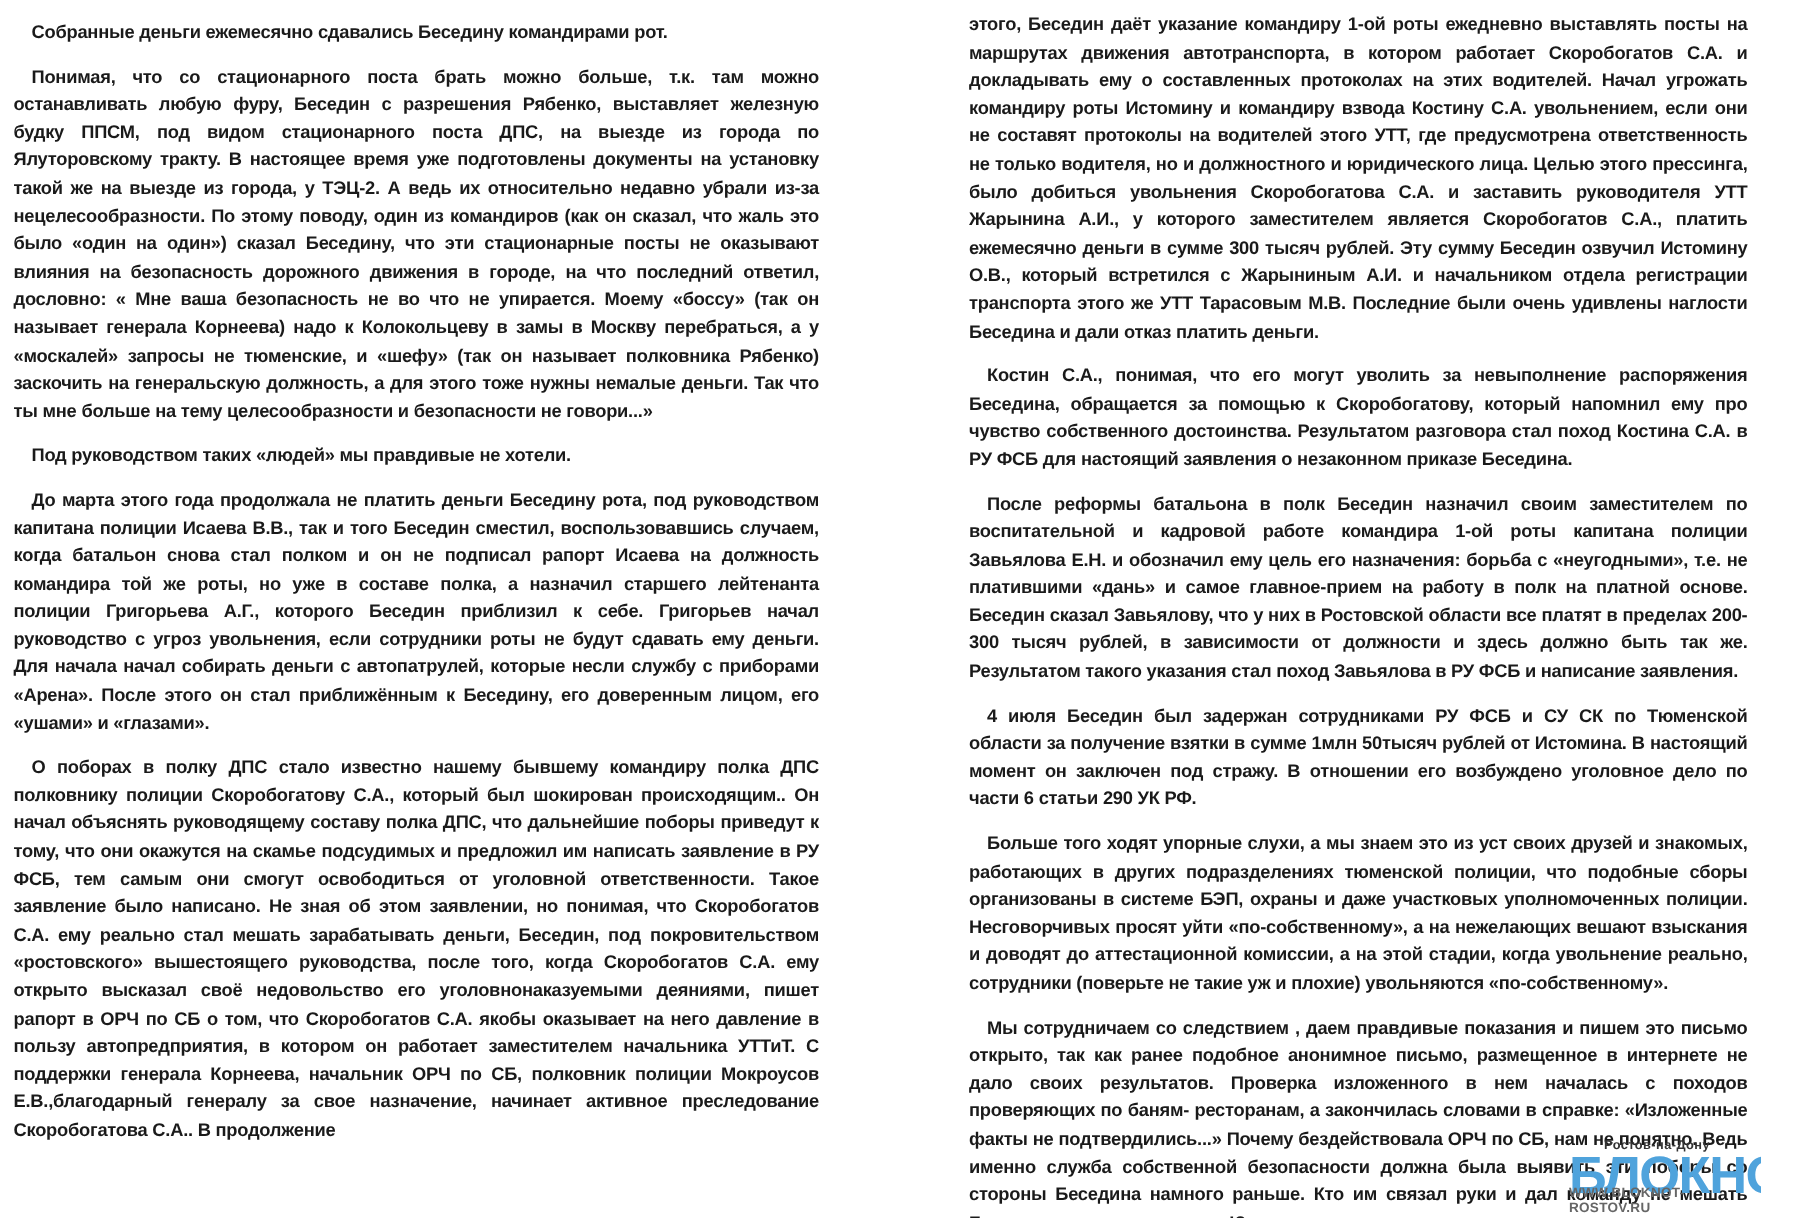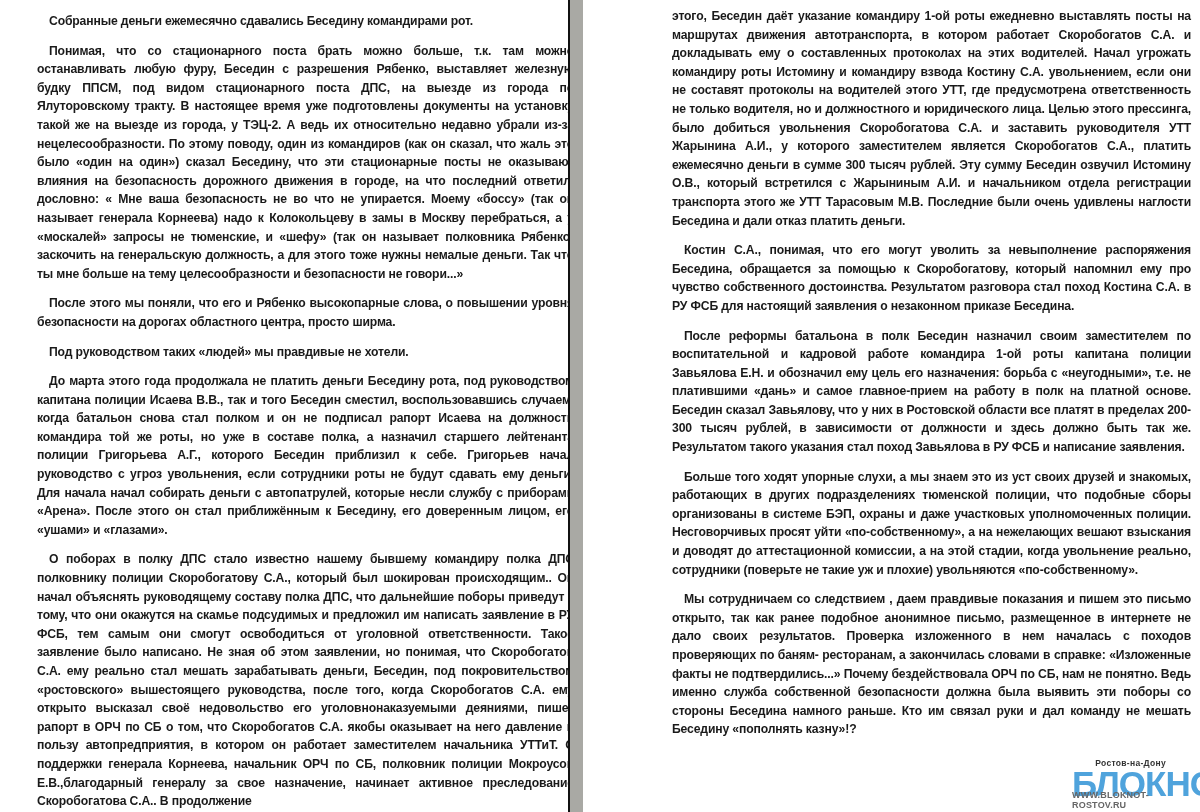--- a/index.html
+++ b/index.html
@@ -5,22 +5,22 @@
   html, body { margin:0; padding:0; }
   body {
     width:1200px; height:812px; overflow:hidden; position:relative;
     background:#ffffff;
     font-family:"Liberation Sans", sans-serif;
     color:#1a1a1a;
   }
   .page {
     position:absolute; top:0; height:812px; background:#fff; overflow:hidden;
   }
-  .page-left { left:0; width:658px;margin-left:28px; }
-  .page-right { left:583px; width:617px; }
+  .page-left { left:0; width:658px; }
+  .page-right { left:557px; width:617px; }
   .divider {
     position:absolute; top:0; left:568px; width:15px; height:812px;
     background:#a9a9a4; border-left:2px solid #111; box-sizing:border-box;
   }
   .text-col {
     position:absolute; font-size:12.2px; line-height:18.6px; font-weight:bold;
     text-align:justify; letter-spacing:-0.15px;
   }
   .page-left .text-col { left:9px; width:537px; top:12px; }
   .page-right .text-col { left:89px; width:519px; top:7px; }
@@ -33,34 +33,34 @@
   .wm-logo { position:absolute; left:0; top:8px; font-size:35px; font-weight:bold; color:#4fa3dc; letter-spacing:-1px; line-height:36px; }
   .wm-url { position:absolute; right:2px; bottom:0; font-size:9px; color:#666; font-weight:bold; letter-spacing:0.2px; }
 </style>
 </head>
 <body>
 
 <div class="page page-left">
   <div class="text-col">
     <p class="para">Собранные деньги ежемесячно сдавались Беседину командирами рот.</p>
     <p class="para">Понимая, что со стационарного поста брать можно больше, т.к. там можно останавливать любую фуру, Беседин с разрешения Рябенко, выставляет железную будку ППСМ, под видом стационарного поста ДПС, на выезде из города по Ялуторовскому тракту. В настоящее время уже подготовлены документы на установку такой же на выезде из города, у ТЭЦ-2. А ведь их относительно недавно убрали из-за нецелесообразности. По этому поводу, один из командиров (как он сказал, что жаль это было «один на один») сказал Беседину, что эти стационарные посты не оказывают влияния на безопасность дорожного движения в городе, на что последний ответил, дословно: « Мне ваша безопасность не во что не упирается. Моему «боссу» (так он называет генерала Корнеева) надо к Колокольцеву в замы в Москву перебраться, а у «москалей» запросы не тюменские, и «шефу» (так он называет полковника Рябенко) заскочить на генеральскую должность, а для этого тоже нужны немалые деньги. Так что ты мне больше на тему целесообразности и безопасности не говори...»</p>
-    <p class="para">После этого мы поняли, что его и Рябенко высокопарные слова, о повышении уровня безопасности на дорогах областного центра, просто ширма.</p>
     <p class="para">Под руководством таких «людей» мы правдивые не хотели.</p>
     <p class="para">До марта этого года продолжала не платить деньги Беседину рота, под руководством капитана полиции Исаева В.В., так и того Беседин сместил, воспользовавшись случаем, когда батальон снова стал полком и он не подписал рапорт Исаева на должность командира той же роты, но уже в составе полка, а назначил старшего лейтенанта полиции Григорьева А.Г., которого Беседин приблизил к себе. Григорьев начал руководство с угроз увольнения, если сотрудники роты не будут сдавать ему деньги. Для начала начал собирать деньги с автопатрулей, которые несли службу с приборами «Арена». После этого он стал приближённым к Беседину, его доверенным лицом, его «ушами» и «глазами».</p>
     <p class="para">О поборах в полку ДПС стало известно нашему бывшему командиру полка ДПС полковнику полиции Скоробогатову С.А., который был шокирован происходящим.. Он начал объяснять руководящему составу полка ДПС, что дальнейшие поборы приведут к тому, что они окажутся на скамье подсудимых и предложил им написать заявление в РУ ФСБ, тем самым они смогут освободиться от уголовной ответственности. Такое заявление было написано. Не зная об этом заявлении, но понимая, что Скоробогатов С.А. ему реально стал мешать зарабатывать деньги, Беседин, под покровительством «ростовского» вышестоящего руководства, после того, когда Скоробогатов С.А. ему открыто высказал своё недовольство его уголовнонаказуемыми деяниями, пишет рапорт в ОРЧ по СБ о том, что Скоробогатов С.А. якобы оказывает на него давление в пользу автопредприятия, в котором он работает заместителем начальника УТТиТ. С поддержки генерала Корнеева, начальник ОРЧ по СБ, полковник полиции Мокроусов Е.В.,благодарный генералу за свое назначение, начинает активное преследование Скоробогатова С.А.. В продолжение</p>
   </div>
 </div>
 
 <div class="divider"></div>
 
 <div class="page page-right">
   <div class="text-col">
     <p class="para ni">этого, Беседин даёт указание командиру 1-ой роты ежедневно выставлять посты на маршрутах движения автотранспорта, в котором работает Скоробогатов С.А. и докладывать ему о составленных протоколах на этих водителей. Начал угрожать командиру роты Истомину и командиру взвода Костину С.А. увольнением, если они не составят протоколы на водителей этого УТТ, где предусмотрена ответственность не только водителя, но и должностного и юридического лица. Целью этого прессинга, было добиться увольнения Скоробогатова С.А. и заставить руководителя УТТ Жарынина А.И., у которого заместителем является Скоробогатов С.А., платить ежемесячно деньги в сумме 300 тысяч рублей. Эту сумму Беседин озвучил Истомину О.В., который встретился с Жарыниным А.И. и начальником отдела регистрации транспорта этого же УТТ Тарасовым М.В. Последние были очень удивлены наглости Беседина и дали отказ платить деньги.</p>
     <p class="para">Костин С.А., понимая, что его могут уволить за невыполнение распоряжения Беседина, обращается за помощью к Скоробогатову, который напомнил ему про чувство собственного достоинства. Результатом разговора стал поход Костина С.А. в РУ ФСБ для настоящий заявления о незаконном приказе Беседина.</p>
     <p class="para">После реформы батальона в полк Беседин назначил своим заместителем по воспитательной и кадровой работе командира 1-ой роты капитана полиции Завьялова Е.Н. и обозначил ему цель его назначения: борьба с «неугодными», т.е. не платившими «дань» и самое главное-прием на работу в полк на платной основе. Беседин сказал Завьялову, что у них в Ростовской области все платят в пределах 200-300 тысяч рублей, в зависимости от должности и здесь должно быть так же. Результатом такого указания стал поход Завьялова в РУ ФСБ и написание заявления.</p>
+    <p class="para">4 июля Беседин был задержан сотрудниками РУ ФСБ и СУ СК по Тюменской области за получение взятки в сумме 1млн 50тысяч рублей от Истомина. В настоящий момент он заключен под стражу. В отношении его возбуждено уголовное дело по части 6 статьи 290 УК РФ.</p>
     <p class="para">Больше того ходят упорные слухи, а мы знаем это из уст своих друзей и знакомых, работающих в других подразделениях тюменской полиции, что подобные сборы организованы в системе БЭП, охраны и даже участковых уполномоченных полиции. Несговорчивых просят уйти «по-собственному», а на нежелающих вешают взыскания и доводят до аттестационной комиссии, а на этой стадии, когда увольнение реально, сотрудники (поверьте не такие уж и плохие) увольняются «по-собственному».</p>
     <p class="para">Мы сотрудничаем со следствием , даем правдивые показания и пишем это письмо открыто, так как ранее подобное анонимное письмо, размещенное в интернете не дало своих результатов. Проверка изложенного в нем началась с походов проверяющих по баням- ресторанам, а закончилась словами в справке: «Изложенные факты не подтвердились...» Почему бездействовала ОРЧ по СБ, нам не понятно. Ведь именно служба собственной безопасности должна была выявить эти поборы со стороны Беседина намного раньше. Кто им связал руки и дал команду не мешать Беседину «пополнять казну»!?</p>
   </div>
   <div class="watermark">
     <span class="wm-top">Ростов-на-Дону</span>
     <span class="wm-logo">БЛОКНОТ</span>
     <span class="wm-url">WWW.BLOKNOT-ROSTOV.RU</span>
   </div>
 </div>
 

